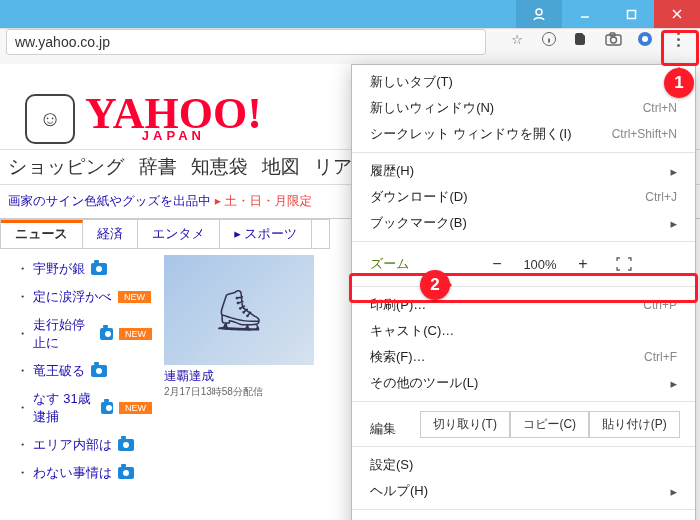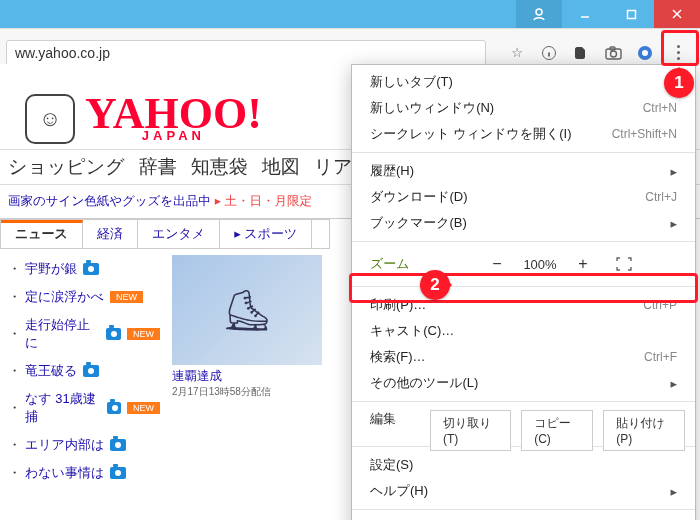--- a/index.html
+++ b/index.html
@@ -4,21 +4,21 @@
 <style>
   * { box-sizing: border-box; }
   body { margin:0; font-family:"Meiryo","Yu Gothic",sans-serif; font-size:13px; background:#fff; color:#333; width:700px; height:520px; overflow:hidden; position:relative; }
   
   .titlebar { height:28px; background:#56b7e8; display:flex; justify-content:flex-end; align-items:stretch; }
   .tbbtn { width:46px; display:flex; align-items:center; justify-content:center; color:#fff; }
   .tbbtn.user { background:#4aa5d4; }
   .tbbtn.close { background:#e04343; }
   .tbbtn svg { stroke:#fff; stroke-width:1.5; fill:none; }
   
-  .toolbar { height:49px; background:#f7f7f7; border-top:1px solid #ddd; border-bottom:1px solid #d0d0d0; display:flex; align-items:center; padding:0 6px; }
+  .toolbar { height:49px; background:#f7f7f7; border-top:1px solid #ddd; border-bottom:1px solid #d0d0d0; display:flex; align-items:flex-start; padding:0 6px; }
   .omnibox { flex:0 0 480px; background:#fff; border:1px solid #d0d0d0; border-radius:3px; height:26px; display:flex; align-items:center; padding:0 8px; color:#333; font-size:14px; }
   .spacer { flex:1; }
   .icons { display:flex; align-items:center; gap:14px; padding:0 6px; }
   .ic { width:18px; height:18px; display:flex; align-items:center; justify-content:center; color:#666; }
   .more { width:20px; height:20px; display:flex; flex-direction:column; align-items:center; justify-content:center; gap:3px; }
   .more .dot { width:3px; height:3px; border-radius:50%; background:#666; }
   
   .page { position:absolute; left:0; right:0; top:64px; bottom:0; background:#fff; }
   .logo-area { display:flex; align-items:center; gap:10px; padding:30px 10px 5px 25px; }
   .mascot { width:50px; height:50px; border:2px solid #444; border-radius:10px; display:flex; align-items:center; justify-content:center; font-size:22px; color:#444;}
@@ -27,21 +27,21 @@
   .ylogo .jp { font-size:13px; letter-spacing:4px; font-family:sans-serif; }
   .servicebar { background:#fff; border-top:1px solid #ddd; border-bottom:1px solid #ddd; height:36px; display:flex; align-items:center; gap:14px; padding:0 8px; font-size:19px; color:#1a0dab; }
   .servicebar .text { color:#333; }
   .servicebar .dd { color:#333; display:flex; align-items:center; gap:2px; }
   .banner-line { height:34px; display:flex; align-items:center; padding:0 8px; font-size:12.5px; border-bottom:1px solid #ccc;}
   .banner-line a { color:#1a0dab; }
   .banner-line .dotsep { color:#ef4444; margin:0 4px;}
   .tabs { display:flex; height:30px; font-size:13px; border:1px solid #ccc; width:330px;}
   .tab { padding:5px 14px; border-right:1px solid #ccc; color:#1a0dab; }
   .tab.active { background:#fff; color:#333; font-weight:bold; border-top:3px solid #ff6600; padding-top:2px;}
-  .news { width:330px; padding:6px 8px; display:flex; gap:12px; }
+  .news { width:330px; padding:6px 16px; display:flex; gap:12px; }
   .newslist { flex:1; font-size:13px; color:#1a0dab;}
   .newslist li { list-style:none; padding:5px 0; display:flex; align-items:center; gap:6px;}
   .newslist li::before { content:"・"; color:#333; margin-right:-2px;}
   .badge-cam { display:inline-flex; width:16px; height:12px; background:#1a87d9; border-radius:2px; position:relative;}
   .badge-cam::before{content:"";position:absolute;top:-3px;left:3px;width:5px;height:3px;background:#1a87d9;border-radius:1px;}
   .badge-cam::after{content:"";position:absolute;top:3px;left:5px;width:6px;height:6px;border-radius:50%;background:#fff;}
   .badge-new { background:#ff7b1a; color:#fff; font-size:9px; border-radius:0; padding:1px 6px;}
   .thumb { width:150px; }
   .thumb .img { width:150px; height:110px; background:linear-gradient(135deg,#a9c6e8,#d6e2ef); display:flex; align-items:center; justify-content:center; color:#335; font-size:40px;}
   .thumb .cap { font-size:12.5px; padding-top:3px; color:#1a0dab;}
@@ -53,21 +53,21 @@
   .mi .sc { color:#888; font-size:12px;}
   .mi .arrow { color:#555; font-size:13px;}
   .msep { height:1px; background:#e2e2e2; margin:5px 0;}
   .zoomrow { display:flex; align-items:center; padding:4px 10px 4px 18px; gap:0; height:34px;}
   .zoomrow .zl { flex:0 0 110px; color:#4d7c0f;}
   .zctl { display:flex; align-items:center; gap:0;}
   .zbtn { width:34px; height:24px; display:flex; align-items:center; justify-content:center; color:#333; font-size:16px;}
   .zval { width:52px; text-align:center; font-size:13px;}
   .full { margin-left:12px; width:24px; height:18px; display:flex; align-items:center; justify-content:center; color:#666;}
   .full svg{stroke:#666;stroke-width:1.4;fill:none;}
-  .editrow { display:flex; align-items:flex-start; padding:3px 10px 3px 18px; height:34px; gap:10px;}
+  .editrow { display:flex; align-items:flex-end; padding:3px 10px 3px 18px; height:34px; }
   .editrow .zl { flex:0 0 50px;}
   .ebtn { border:1px solid #ccc; padding:4px 12px; font-size:12px; color:#333; background:#fff;}
   
   .hl { position:absolute; border:3px solid #ff1a2a; border-radius:4px; z-index:90; pointer-events:none;}
   .hl1 { top:30px; right:1px; width:38px; height:36px;}
   .hl2 { top:273px; right:2px; width:349px; height:30px;}
   .bub { position:absolute; width:30px; height:30px; background:#ff1a2a; border-radius:50%; color:#fff; font-weight:bold; display:flex; align-items:center; justify-content:center; font-size:17px; z-index:95; box-shadow:0 1px 3px rgba(0,0,0,.3);}
   .bub::before { content:""; position:absolute; top:-6px; left:50%; transform:translateX(-50%); border:5px solid transparent; border-bottom-color:#ff1a2a;}
   .bub1 { top:68px; right:6px;}
   .bub2 { top:270px; left:420px;}

